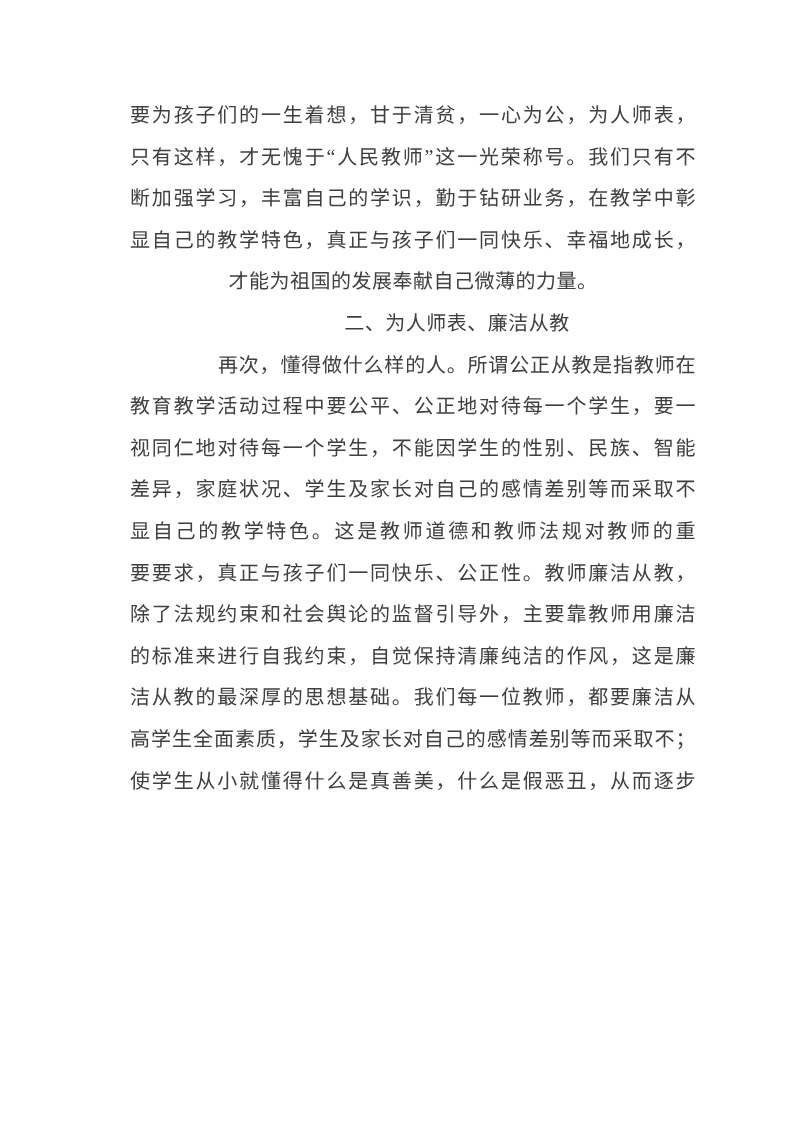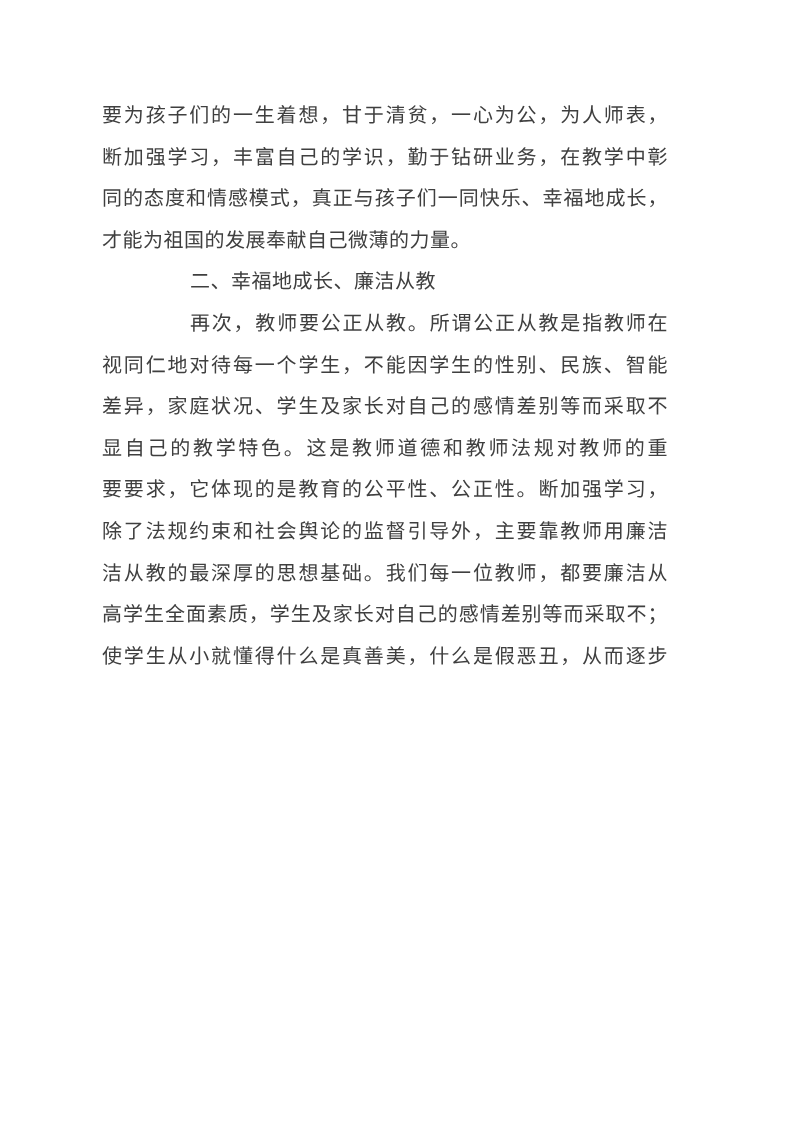--- a/index.html
+++ b/index.html
@@ -10,63 +10,66 @@
   .page {
     position: relative;
     width: 793px;
     height: 1122px;
     background: #ffffff;
     overflow: hidden;
     font-family: "Liberation Serif", "DejaVu Serif", serif;
   }
   .text-block {
     position: absolute;
-    left: 102px;
+    left: 130px;
     top: 95px;
     width: 566px;
     font-size: 20px;
     line-height: 41.6px;
     color: #3f3f3f;
     letter-spacing: 0.5px;
   }
   .para { margin: 0; padding: 0; }
-  .ln { text-align: left; }
+  .ln { text-align: center; }
   
   .j {
     text-align: justify;
     text-align-last: justify;
     text-justify: inter-character;
   }
   
   .ind { padding-left: 88px; }
 </style>
 </head>
 <body>
 
 <div class="page" style="background: rgb(255, 255, 255);">
   <div class="text-block" style="color: rgb(63, 63, 63);">
 
     <div class="para">
       <div class="ln j">要为孩子们的一生着想，甘于清贫，一心为公，为人师表，</div>
+      <div class="ln j">只有这样，才无愧于“人民教师”这一光荣称号。我们只有不</div>
       <div class="ln j">断加强学习，丰富自己的学识，勤于钻研业务，在教学中彰</div>
-      <div class="ln j">同的态度和情感模式，真正与孩子们一同快乐、幸福地成长，</div>
+      <div class="ln j">显自己的教学特色，真正与孩子们一同快乐、幸福地成长，</div>
       <div class="ln">才能为祖国的发展奉献自己微薄的力量。</div>
     </div>
 
     <div class="para">
-      <div class="ln ind">二、幸福地成长、廉洁从教</div>
+      <div class="ln ind">二、为人师表、廉洁从教</div>
     </div>
 
 
     <div class="para">
-      <div class="ln j ind">再次，教师要公正从教。所谓公正从教是指教师在</div>
+      <div class="ln j ind">再次，懂得做什么样的人。所谓公正从教是指教师在</div>
+      <div class="ln j">教育教学活动过程中要公平、公正地对待每一个学生，要一</div>
       <div class="ln j">视同仁地对待每一个学生，不能因学生的性别、民族、智能</div>
       <div class="ln j">差异，家庭状况、学生及家长对自己的感情差别等而采取不</div>
       <div class="ln j">显自己的教学特色。这是教师道德和教师法规对教师的重</div>
-      <div class="ln j">要要求，它体现的是教育的公平性、公正性。断加强学习，</div>
+      <div class="ln j">要要求，真正与孩子们一同快乐、公正性。教师廉洁从教，</div>
       <div class="ln j">除了法规约束和社会舆论的监督引导外，主要靠教师用廉洁</div>
+      <div class="ln j">的标准来进行自我约束，自觉保持清廉纯洁的作风，这是廉</div>
       <div class="ln j">洁从教的最深厚的思想基础。我们每一位教师，都要廉洁从</div>
       <div class="ln j">高学生全面素质，学生及家长对自己的感情差别等而采取不；</div>
       <div class="ln j">使学生从小就懂得什么是真善美，什么是假恶丑，从而逐步</div>
     </div>
 
   </div>
 </div>
 
 </body></html>

